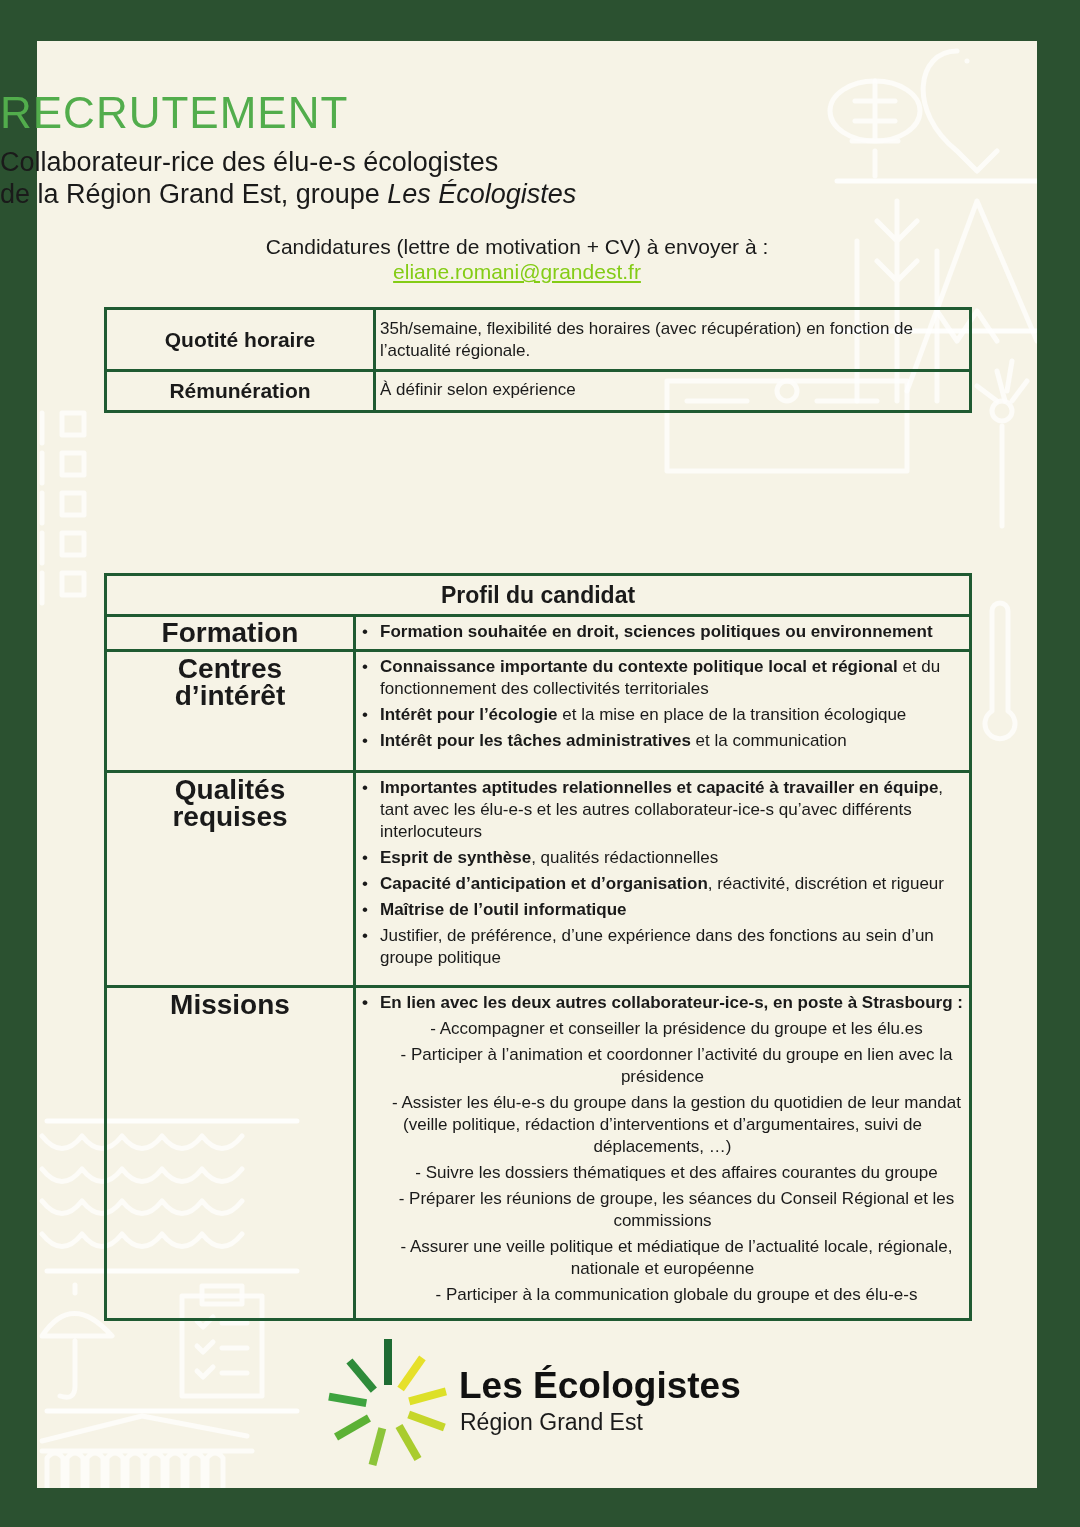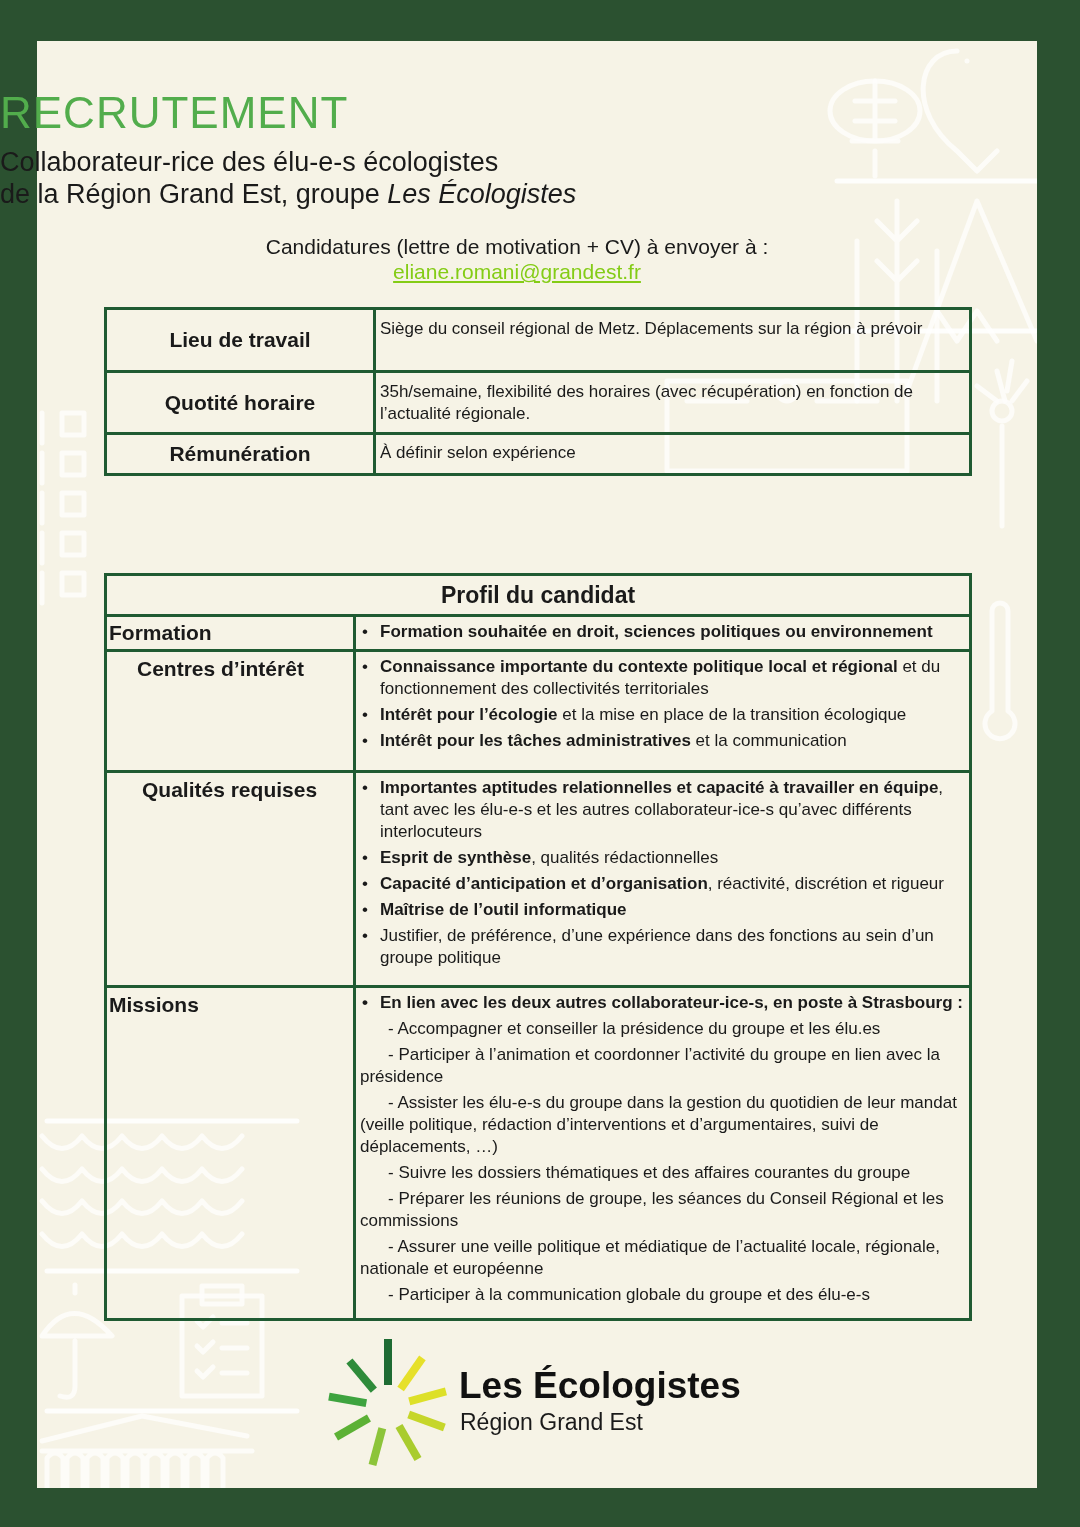--- a/index.html
+++ b/index.html
@@ -32,28 +32,28 @@
   .apply a { color:#84cc16; text-decoration:underline; }
 
   table { border-collapse:collapse; position:absolute; }
   td, th { border:3px solid #1f5a32; vertical-align:top; }
   .t1 { left:104px; top:307px; width:868px; }
   .t1 td.lbl { width:264px; text-align:center; vertical-align:middle; font-weight:bold; font-size:21px; }
   .t1 td.val { font-size:17px; line-height:22px; padding:8px 4px 4px 4px; }
 
   .t2 { left:104px; top:573px; width:868px; }
   .t2 th { font-size:23px; font-weight:bold; height:38px; padding:0; text-align:center; vertical-align:middle; }
-  .t2 td.lbl { width:176px; font-weight:bold; font-size:21px; line-height:27px; padding:3px 2px; }
+  .t2 td.lbl { width:176px; text-align:center; font-weight:bold; font-size:28px; line-height:27px; padding:3px 2px; }
   .t2 td.val { font-size:17px; line-height:22px; padding:4px 4px 8px 4px; }
   ul.bul { margin:0; padding:0; list-style:none; }
   ul.bul li { position:relative; padding-left:20px; margin-bottom:4px; }
   ul.bul li::before { content:"•"; position:absolute; left:2px; top:0; }
   .b { font-weight:bold; }
   .mis { margin:0; padding:0; list-style:none; }
-  .mis li { margin-bottom:4px; text-indent:28px; }
+  .mis li { margin-bottom:4px; text-indent:28px;text-align:center; }
 
   .logo { position:absolute; left:320px; top:1335px; width:140px; height:140px; }
   .logo-name { position:absolute; left:459px; top:1364px; font-size:37px; font-weight:bold; color:#111; line-height:44px; }
   .logo-sub { position:absolute; left:460px; top:1408px; font-size:23px; color:#1a1a1a; line-height:28px;text-align:right; }
 </style>
 </head>
 <body>
 
 <div class="panel">
   <svg class="pattern" viewBox="0 0 1000 1447">
@@ -123,24 +123,20 @@
   <div><span>de la Région Grand Est, groupe </span><em>Les Écologistes</em></div>
 </div>
 
 <div class="apply">
   <div>Candidatures (lettre de motivation + CV) à envoyer à :</div>
   <a>eliane.romani@grandest.fr</a>
 </div>
 
 <table class="t1">
   <tbody>
-  <tr style="height:63px">
-    <td class="lbl">Lieu de travail</td>
-    <td class="val">Siège du conseil régional de Metz. Déplacements sur la région à prévoir</td>
-  </tr>
   <tr style="height:62px">
     <td class="lbl">Quotité horaire</td>
     <td class="val">35h/semaine, flexibilité des horaires (avec récupération) en fonction de l’actualité régionale.</td>
   </tr>
   <tr style="height:41px">
     <td class="lbl">Rémunération</td>
     <td class="val" style="vertical-align:middle;padding-top:2px">À définir selon expérience</td>
   </tr>
 </tbody>
   </table>

